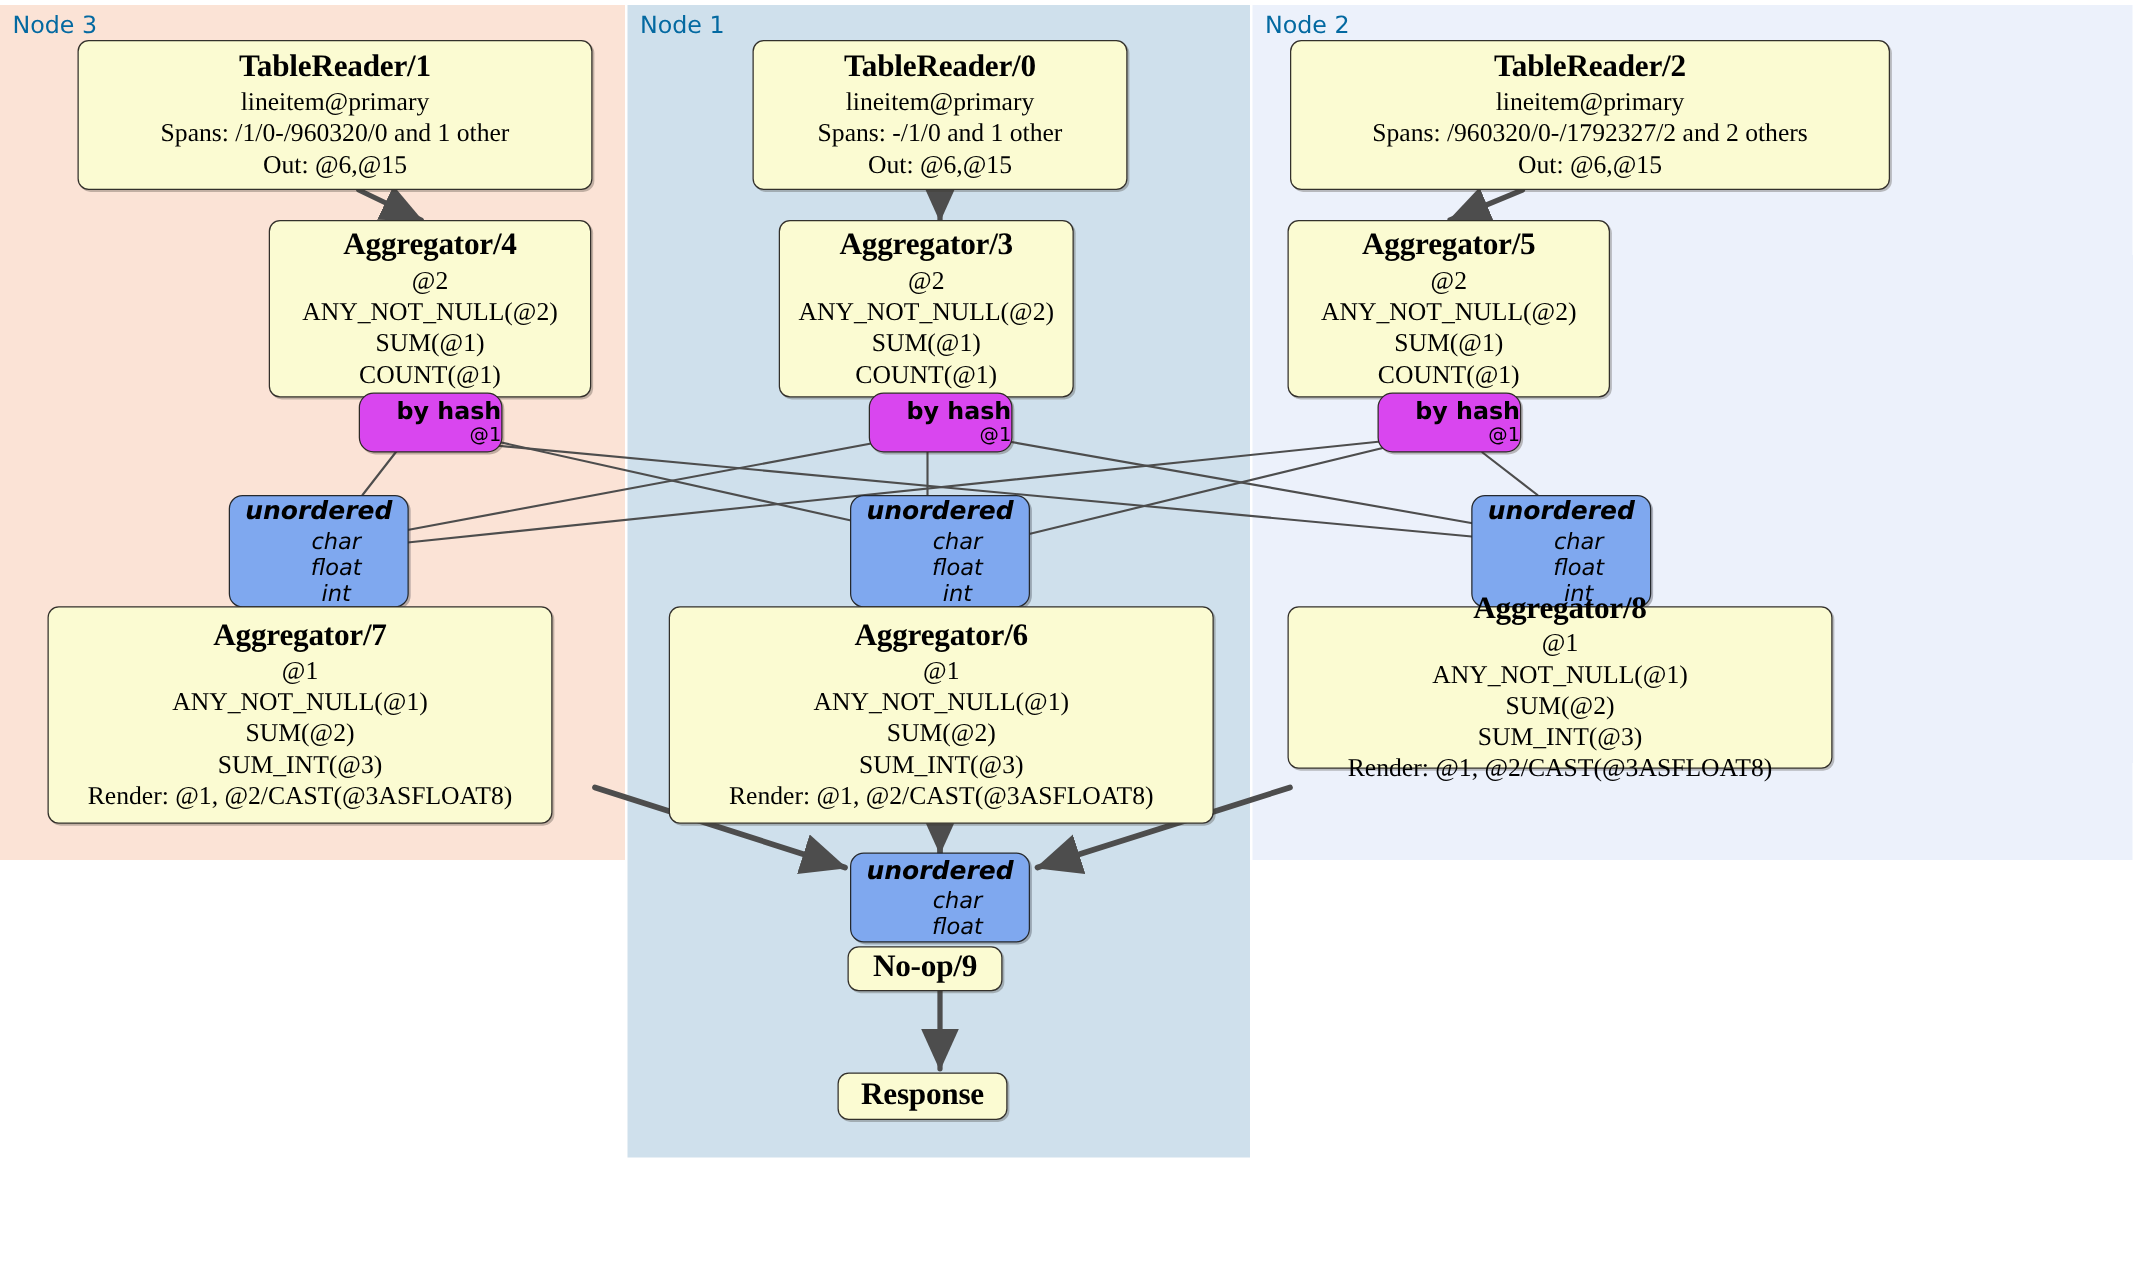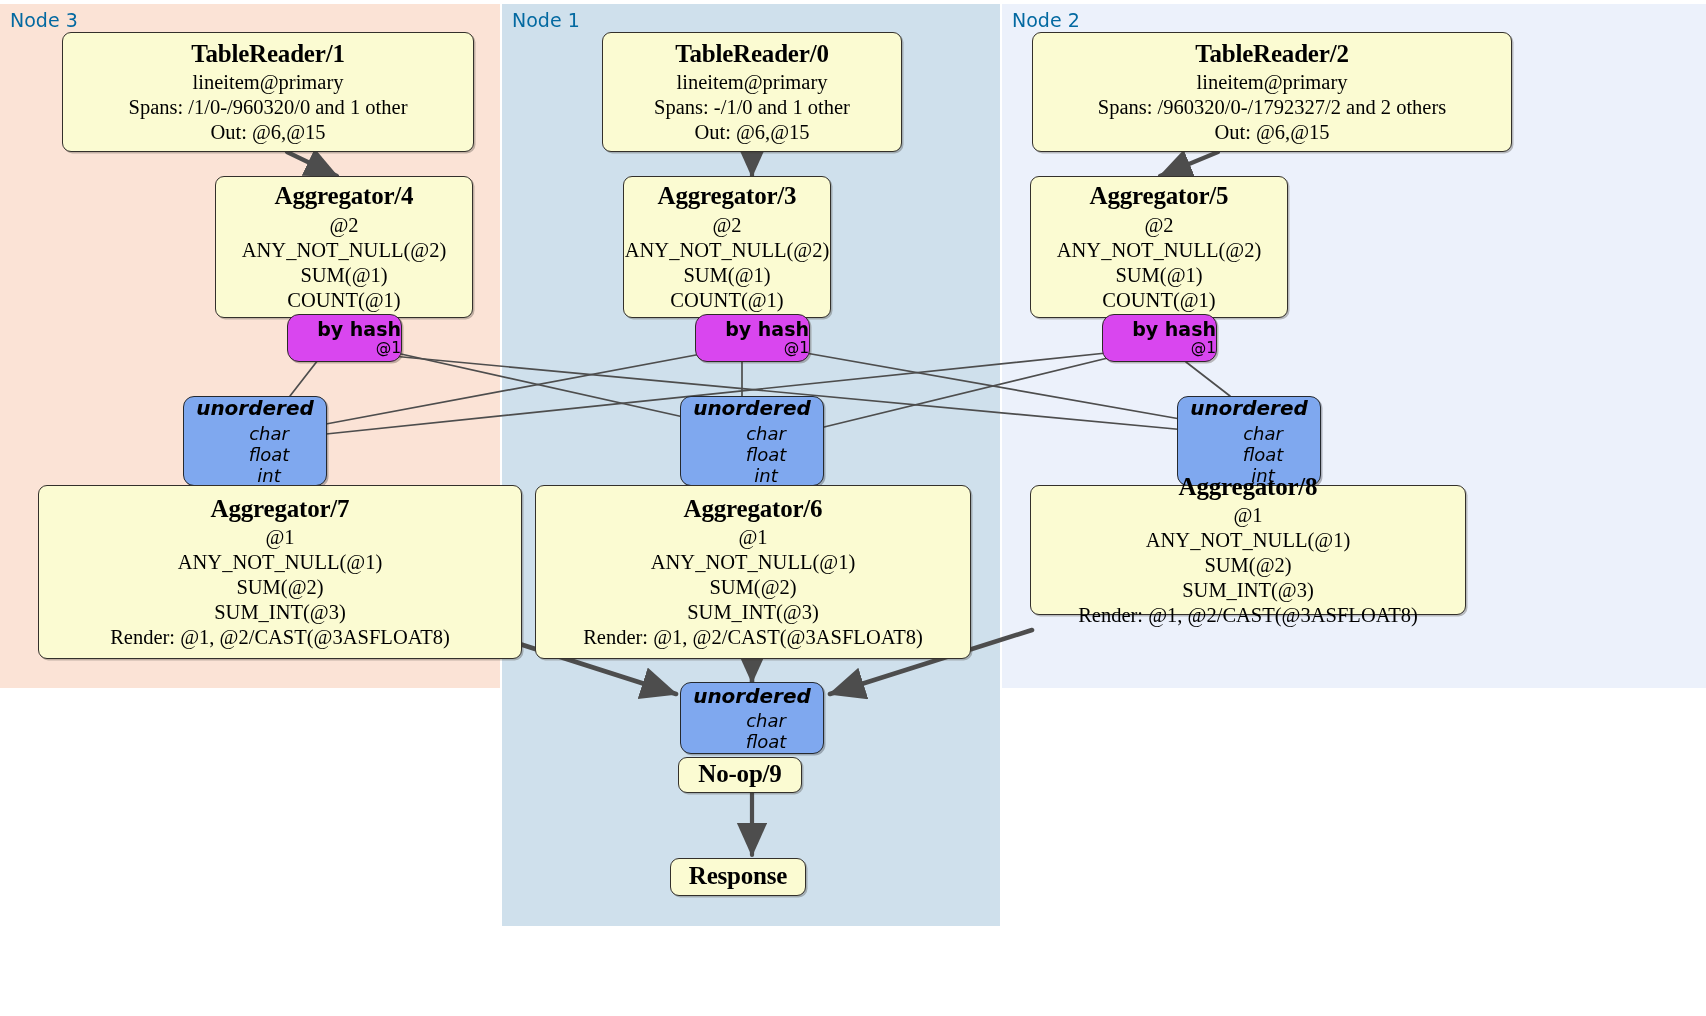--- a/index.html
+++ b/index.html
@@ -128,37 +128,37 @@
     <div class="line">@1</div>
   </div>
 
   <div class="box router" style="left:183px;top:396px;width:144px;height:90px;">
     <div class="title">unordered</div>
     <div class="line">char</div>
     <div class="line">float</div>
     <div class="line">int</div>
   </div>
 
-  <div class="box proc" style="left:38px;top:485px;width:484px;height:174px;">
+  <div class="box proc" style="left:38px;top:485px;width:404px;height:174px;">
     <div class="title">Aggregator/7</div>
     <div class="line">@1</div>
     <div class="line">ANY_NOT_NULL(@1)</div>
     <div class="line">SUM(@2)</div>
     <div class="line">SUM_INT(@3)</div>
     <div class="line">Render: @1, @2/CAST(@3ASFLOAT8)</div>
   </div>
 
   <div class="box proc" style="left:602px;top:32px;width:300px;height:120px;">
     <div class="title">TableReader/0</div>
     <div class="line">lineitem@primary</div>
     <div class="line">Spans: -/1/0 and 1 other</div>
     <div class="line">Out: @6,@15</div>
   </div>
 
-  <div class="box proc" style="left:623px;top:176px;width:208px;height:142px;">
+  <div class="box proc" style="left:623px;top:176px;width:236px;height:142px;">
     <div class="title">Aggregator/3</div>
     <div class="line">@2</div>
     <div class="line">ANY_NOT_NULL(@2)</div>
     <div class="line">SUM(@1)</div>
     <div class="line">COUNT(@1)</div>
   </div>
 
   <div class="box hashbadge" style="left:695px;top:314px;width:115px;height:48px;">
     <div class="title">by hash</div>
     <div class="line">@1</div>

